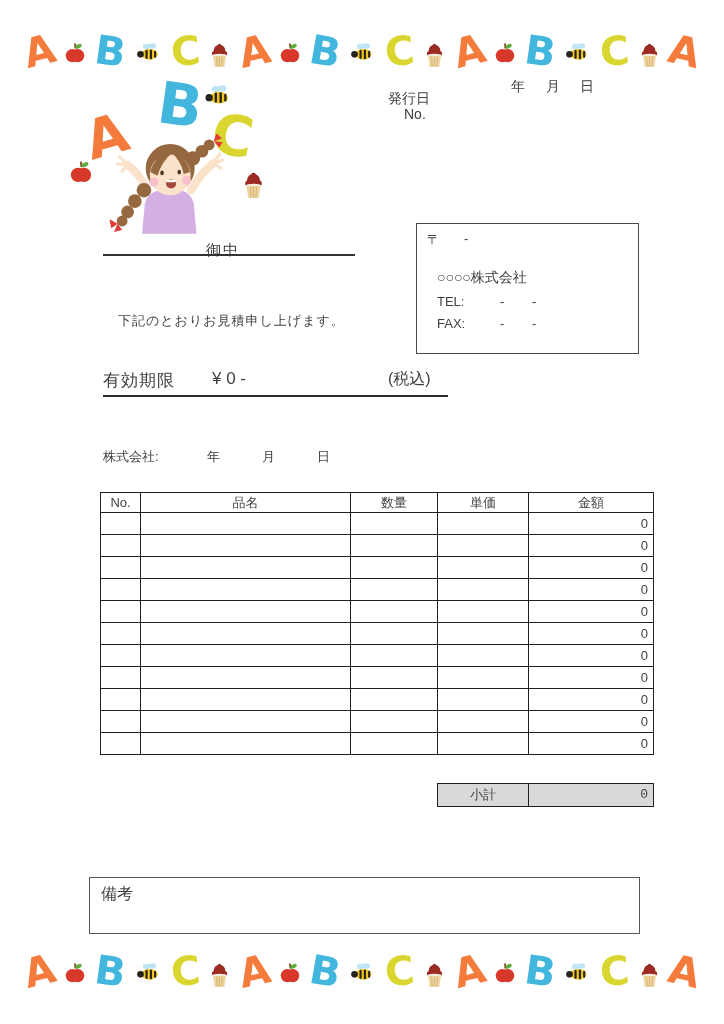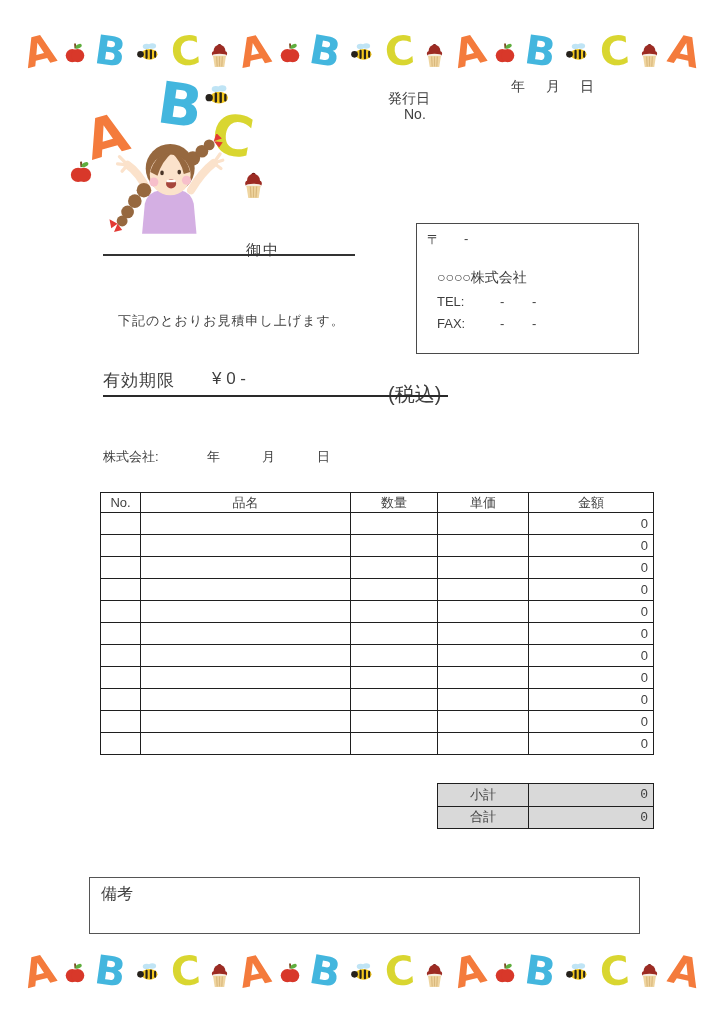--- a/index.html
+++ b/index.html
@@ -28,40 +28,40 @@
   
   .f14{font-size:14px;}
   .issue-label{left:388px;top:78px;margin-top:12px;}
   .issue-year{left:511px;top:78px;}
   .issue-month{left:546px;top:78px;}
   .issue-day{left:580px;top:78px;}
   .no-label{left:404px;top:106px;}
 
   .doc-title{left:314px;top:148px;font-size:31px;letter-spacing:3px;color:#3a3a3a;}
 
-  .recipient{left:206px;top:241px;font-size:15px;letter-spacing:2px;margin-left:40px;}
+  .recipient{left:206px;top:241px;font-size:15px;letter-spacing:2px;}
   .recipient-line{left:103px;top:254px;width:252px;height:2px;background:#333;}
 
   .company-box{left:416px;top:223px;width:221px;height:129px;border:1px solid #4a4a4a;}
   .company-box span{position:absolute;font-size:13px;}
   .postal-mark{left:10px;top:7px;}
   .postal-value{left:47px;top:7px;}
   .company-name{left:20px;top:45px;font-size:14px !important;}
   .tel-label{left:20px;top:70px;}
   .tel-d1{left:83px;top:70px;}
   .tel-d2{left:115px;top:70px;}
   .fax-label{left:20px;top:92px;}
   .fax-d1{left:83px;top:92px;}
   .fax-d2{left:115px;top:92px;}
 
   .greeting{left:118px;top:312px;font-size:13px;letter-spacing:1px;}
 
   .amount-label{left:103px;top:369px;font-size:17px;letter-spacing:1px;}
   .amount-value{left:212px;top:369px;font-size:17px;}
-  .tax-note{left:388px;top:381px;font-size:20px;}
+  .tax-note{left:388px;top:369px;font-size:16px;}
   .amount-line{left:103px;top:395px;width:345px;height:2px;background:#2a2a2a;}
 
   .valid-label{left:103px;top:448px;font-size:13px;}
   .valid-year{left:207px;top:448px;font-size:13px;}
   .valid-month{left:262px;top:448px;font-size:13px;}
   .valid-day{left:317px;top:448px;font-size:13px;}
 
   
   table{border-collapse:collapse;table-layout:fixed;}
   #items-table{position:absolute;left:100px;top:492px;width:553px;}
@@ -385,24 +385,20 @@
   <table id="summary-table">
     <colgroup>
         <col style="width:91px">
         <col style="width:125px">
       </colgroup>
     <tbody id="summary-body">
         <tr>
           <td class="lbl">小計</td>
           <td class="val">0</td>
         </tr>
-        <tr>
-          <td class="lbl">合計</td>
-          <td class="val">0</td>
-        </tr>
       </tbody>
   </table>
 
   <div class="abs remarks-box">
     <span class="remarks-label">備考</span>
   </div>
 
   <div class="deco deco-bottom" id="border-bottom">
       <span class="ltr" style="color: rgb(244, 123, 60); transform: rotate(-14deg);">A</span>
       <span class="ico" style="transform: translateY(2px);"><svg width="20" height="22" viewBox="0 0 20 22">

